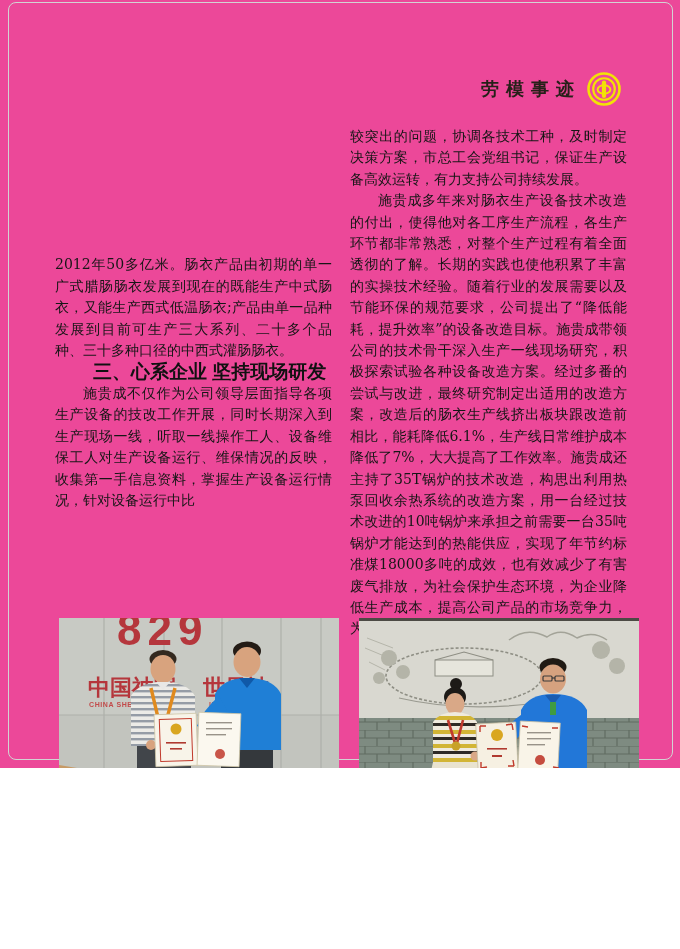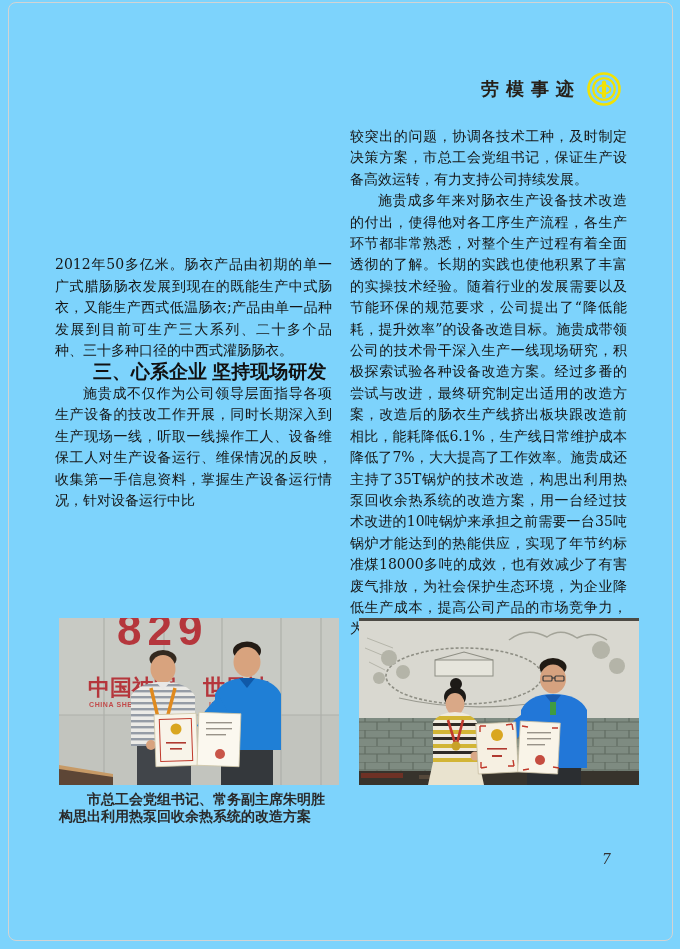--- a/index.html
+++ b/index.html
@@ -1,17 +1,17 @@
 <!DOCTYPE html>
 <html><head>
 <meta charset="utf-8">
 <style>
   html,body { margin:0; padding:0; background:#ffffff; }
   .page {
-    position:relative; width:680px; height:949px; background:#7dd3fc;
+    position:relative; width:680px; height:768px; background:#ec4899;
     overflow:hidden; font-family:"DejaVu Serif","Liberation Serif",serif;
   }
   .page-border {
     position:absolute; left:8px; top:2px; right:7px; bottom:8px;
     border:1px solid #d3d3d3; border-radius:8px; pointer-events:none;
   }
   .header {
     position:absolute; top:71px; right:58px;
     display:flex; align-items:center; gap:5px;
   }

